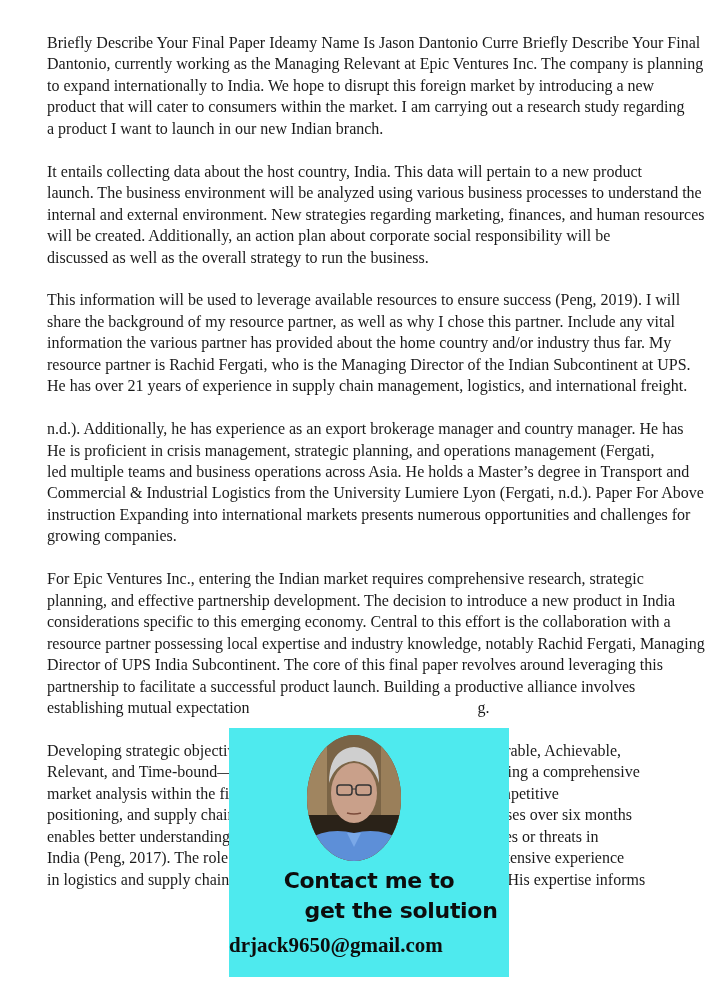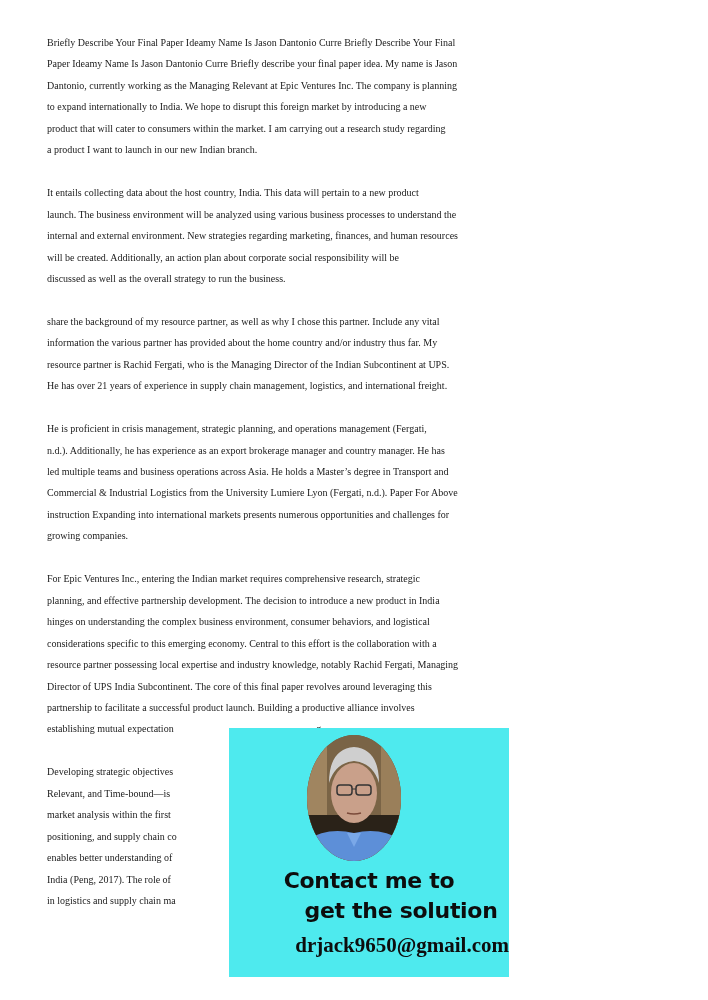--- a/index.html
+++ b/index.html
@@ -12,21 +12,21 @@
       height: 1000px;
       position: relative;
       overflow: hidden;
     }
     .page {
       position: absolute;
       left: 47px;
       top: 32px;
       width: 600px;
       font-family: "Liberation Serif", "DejaVu Serif", serif;
-      font-size: 10px;
+      font-size: 16px;
       line-height: 21.45px;
       color: #1a1a1a;
     }
     .para {
       margin: 0 0 21.45px 0;
     }
     .line {
       display: block;
       white-space: nowrap;
     }
@@ -66,64 +66,63 @@
       color: #0d0d0d;
       letter-spacing: -0.3px;
     }
     .cta-1 { top: 140px; }
     .cta-2 { top: 170px; margin-left: 32px; }
     .email {
       position: absolute;
       left: 0;
       top: 205px;
       width: 100%;
-      text-align: right;
+      text-align: left;
       font-family: "Liberation Serif", "DejaVu Serif", serif;
       font-weight: bold;
       font-size: 21px;
       color: #0d0d0d;
     }
   </style>
 </head>
 <body>
 
 <div class="page">
   <p class="para">
     <span class="line">Briefly Describe Your Final Paper Ideamy Name Is Jason Dantonio Curre Briefly Describe Your Final</span>
-    <span class="line">Paper Ideamy Name Is Jason Dantonio Curre Briefly describe your final paper idea. My name is Jason</span>
     <span class="line">Dantonio, currently working as the Managing Relevant at Epic Ventures Inc. The company is planning</span>
     <span class="line">to expand internationally to India. We hope to disrupt this foreign market by introducing a new</span>
     <span class="line">product that will cater to consumers within the market. I am carrying out a research study regarding</span>
     <span class="line">a product I want to launch in our new Indian branch.</span>
   </p>
   <p class="para">
     <span class="line">It entails collecting data about the host country, India. This data will pertain to a new product</span>
     <span class="line">launch. The business environment will be analyzed using various business processes to understand the</span>
     <span class="line">internal and external environment. New strategies regarding marketing, finances, and human resources</span>
     <span class="line">will be created. Additionally, an action plan about corporate social responsibility will be</span>
     <span class="line">discussed as well as the overall strategy to run the business.</span>
   </p>
   <p class="para">
+    <span class="line">This information will be used to leverage available resources to ensure success (Peng, 2019). I will</span>
     <span class="line">share the background of my resource partner, as well as why I chose this partner. Include any vital</span>
     <span class="line">information the various partner has provided about the home country and/or industry thus far. My</span>
     <span class="line">resource partner is Rachid Fergati, who is the Managing Director of the Indian Subcontinent at UPS.</span>
     <span class="line">He has over 21 years of experience in supply chain management, logistics, and international freight.</span>
   </p>
   <p class="para">
+    <span class="line">n.d.). Additionally, he has experience as an export brokerage manager and country manager. He has</span>
     <span class="line">He is proficient in crisis management, strategic planning, and operations management (Fergati,</span>
-    <span class="line">n.d.). Additionally, he has experience as an export brokerage manager and country manager. He has</span>
     <span class="line">led multiple teams and business operations across Asia. He holds a Master’s degree in Transport and</span>
     <span class="line">Commercial &amp; Industrial Logistics from the University Lumiere Lyon (Fergati, n.d.). Paper For Above</span>
     <span class="line">instruction Expanding into international markets presents numerous opportunities and challenges for</span>
     <span class="line">growing companies.</span>
   </p>
   <p class="para">
     <span class="line">For Epic Ventures Inc., entering the Indian market requires comprehensive research, strategic</span>
     <span class="line">planning, and effective partnership development. The decision to introduce a new product in India</span>
-    <span class="line">hinges on understanding the complex business environment, consumer behaviors, and logistical</span>
     <span class="line">considerations specific to this emerging economy. Central to this effort is the collaboration with a</span>
     <span class="line">resource partner possessing local expertise and industry knowledge, notably Rachid Fergati, Managing</span>
     <span class="line">Director of UPS India Subcontinent. The core of this final paper revolves around leveraging this</span>
     <span class="line">partnership to facilitate a successful product launch. Building a productive alliance involves</span>
     <span class="line" style="white-space:pre;">establishing mutual expectation                                                         g.</span>
   </p>
   <p class="para">
     <span class="line" style="white-space:pre;">Developing strategic objectives                                                         easurable, Achievable,</span>
     <span class="line" style="white-space:pre;">Relevant, and Time-bound—is                                                             ucting a comprehensive</span>
     <span class="line" style="white-space:pre;">market analysis within the first                                                        s, competitive</span>

